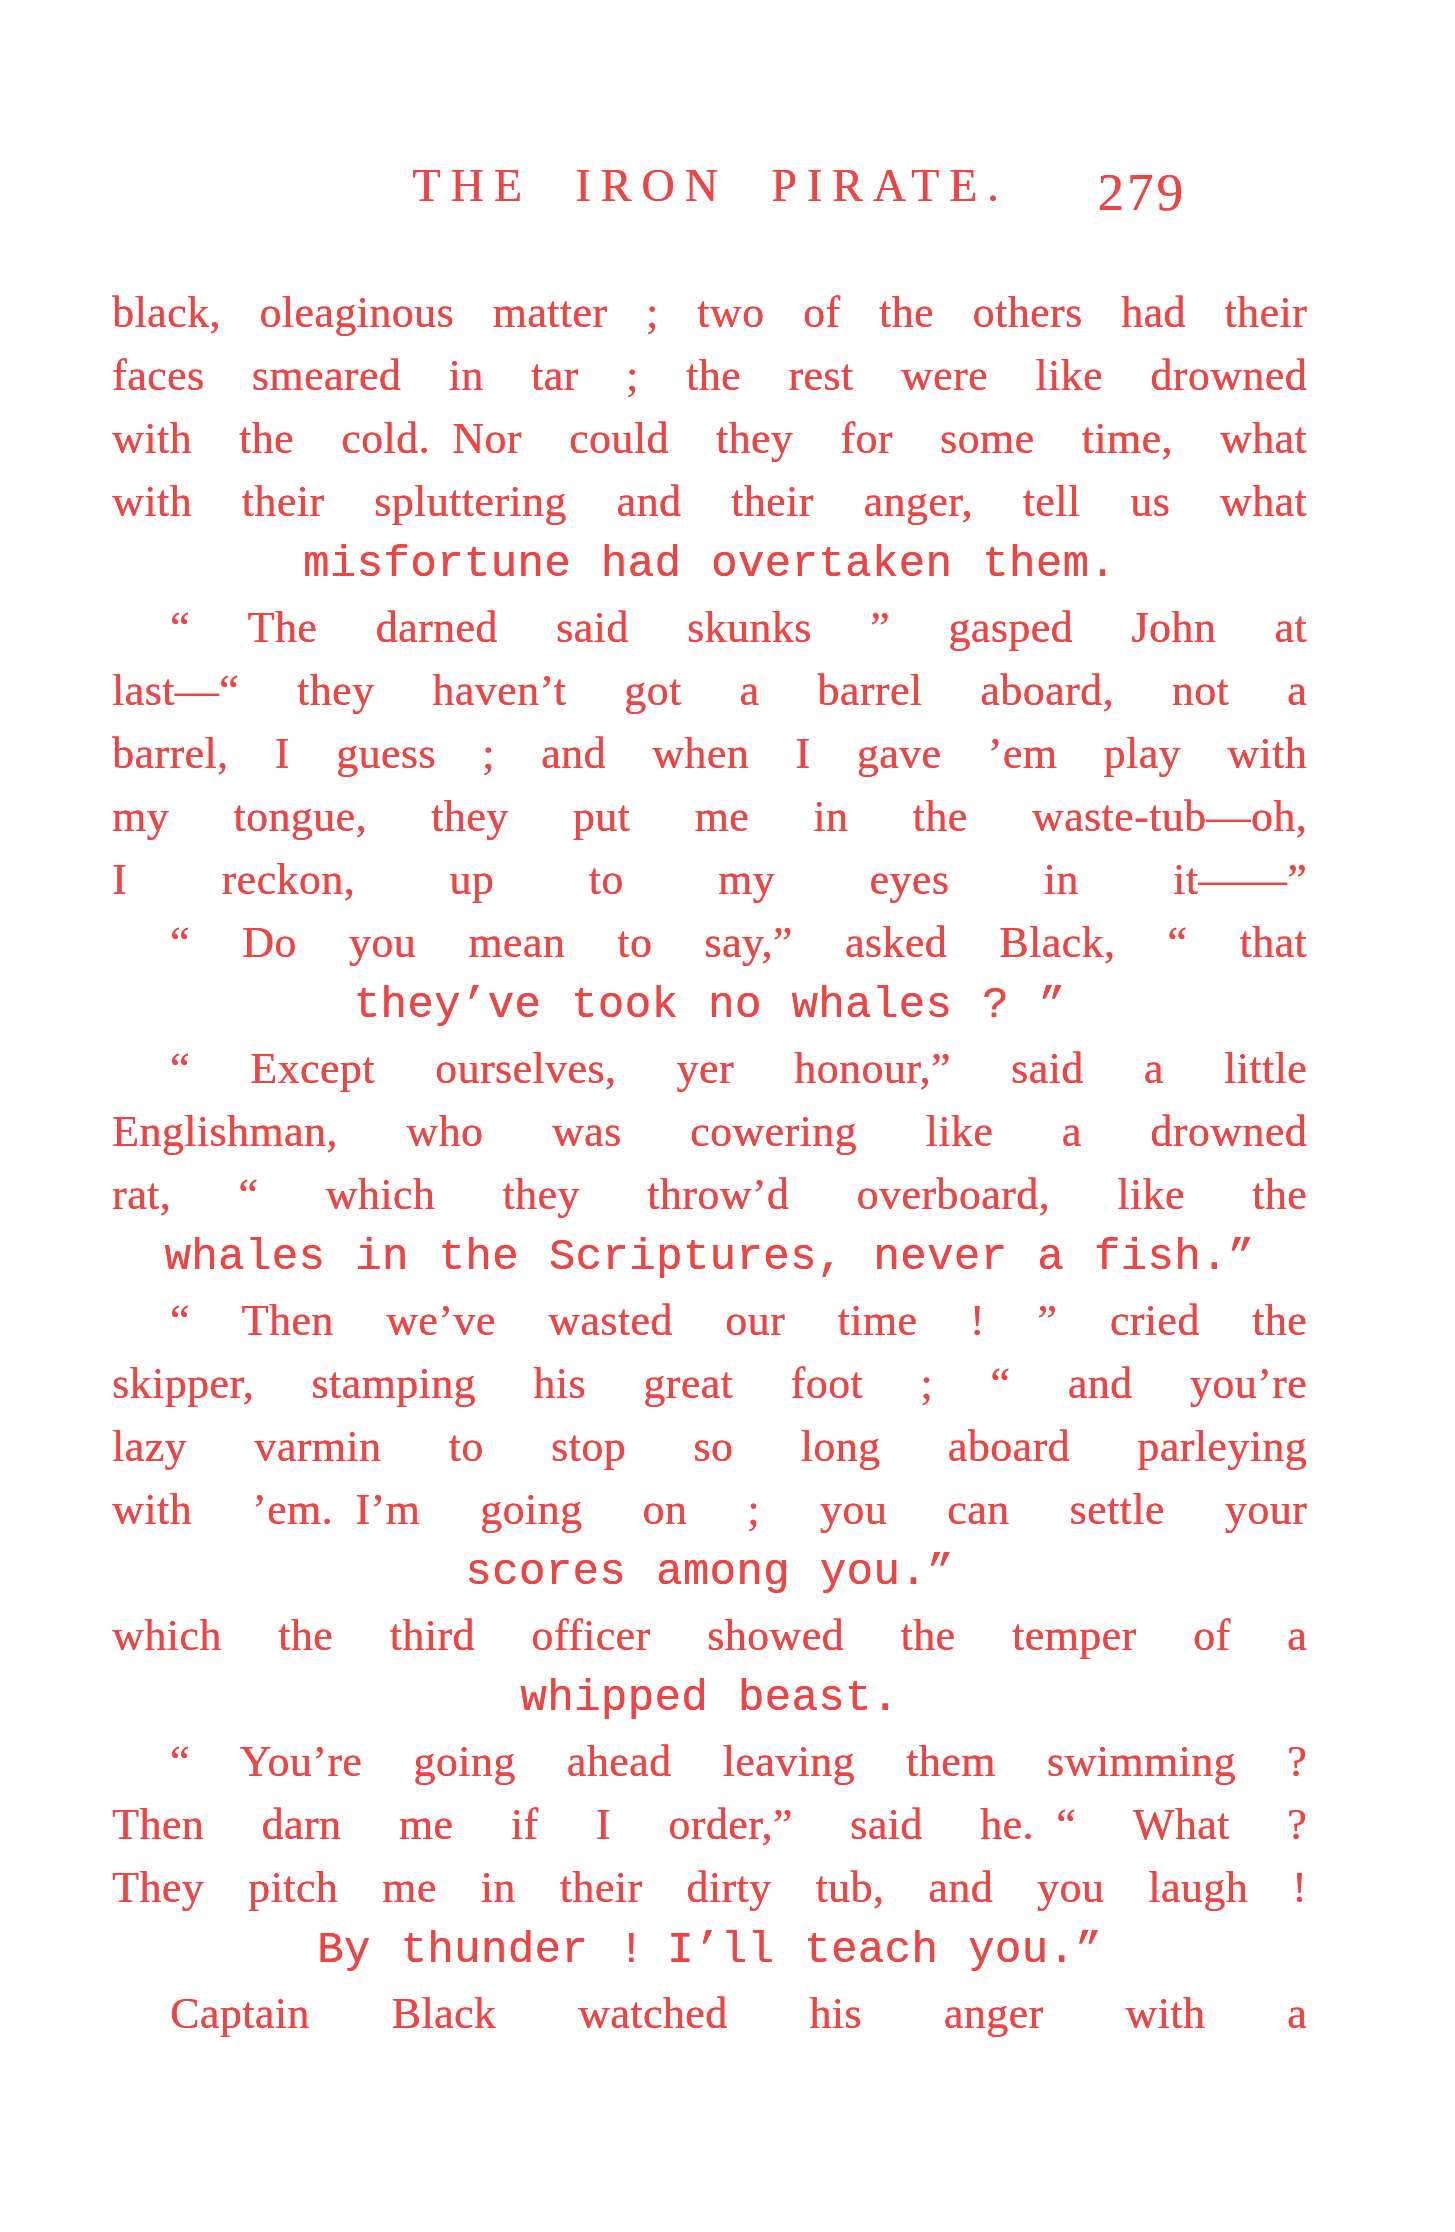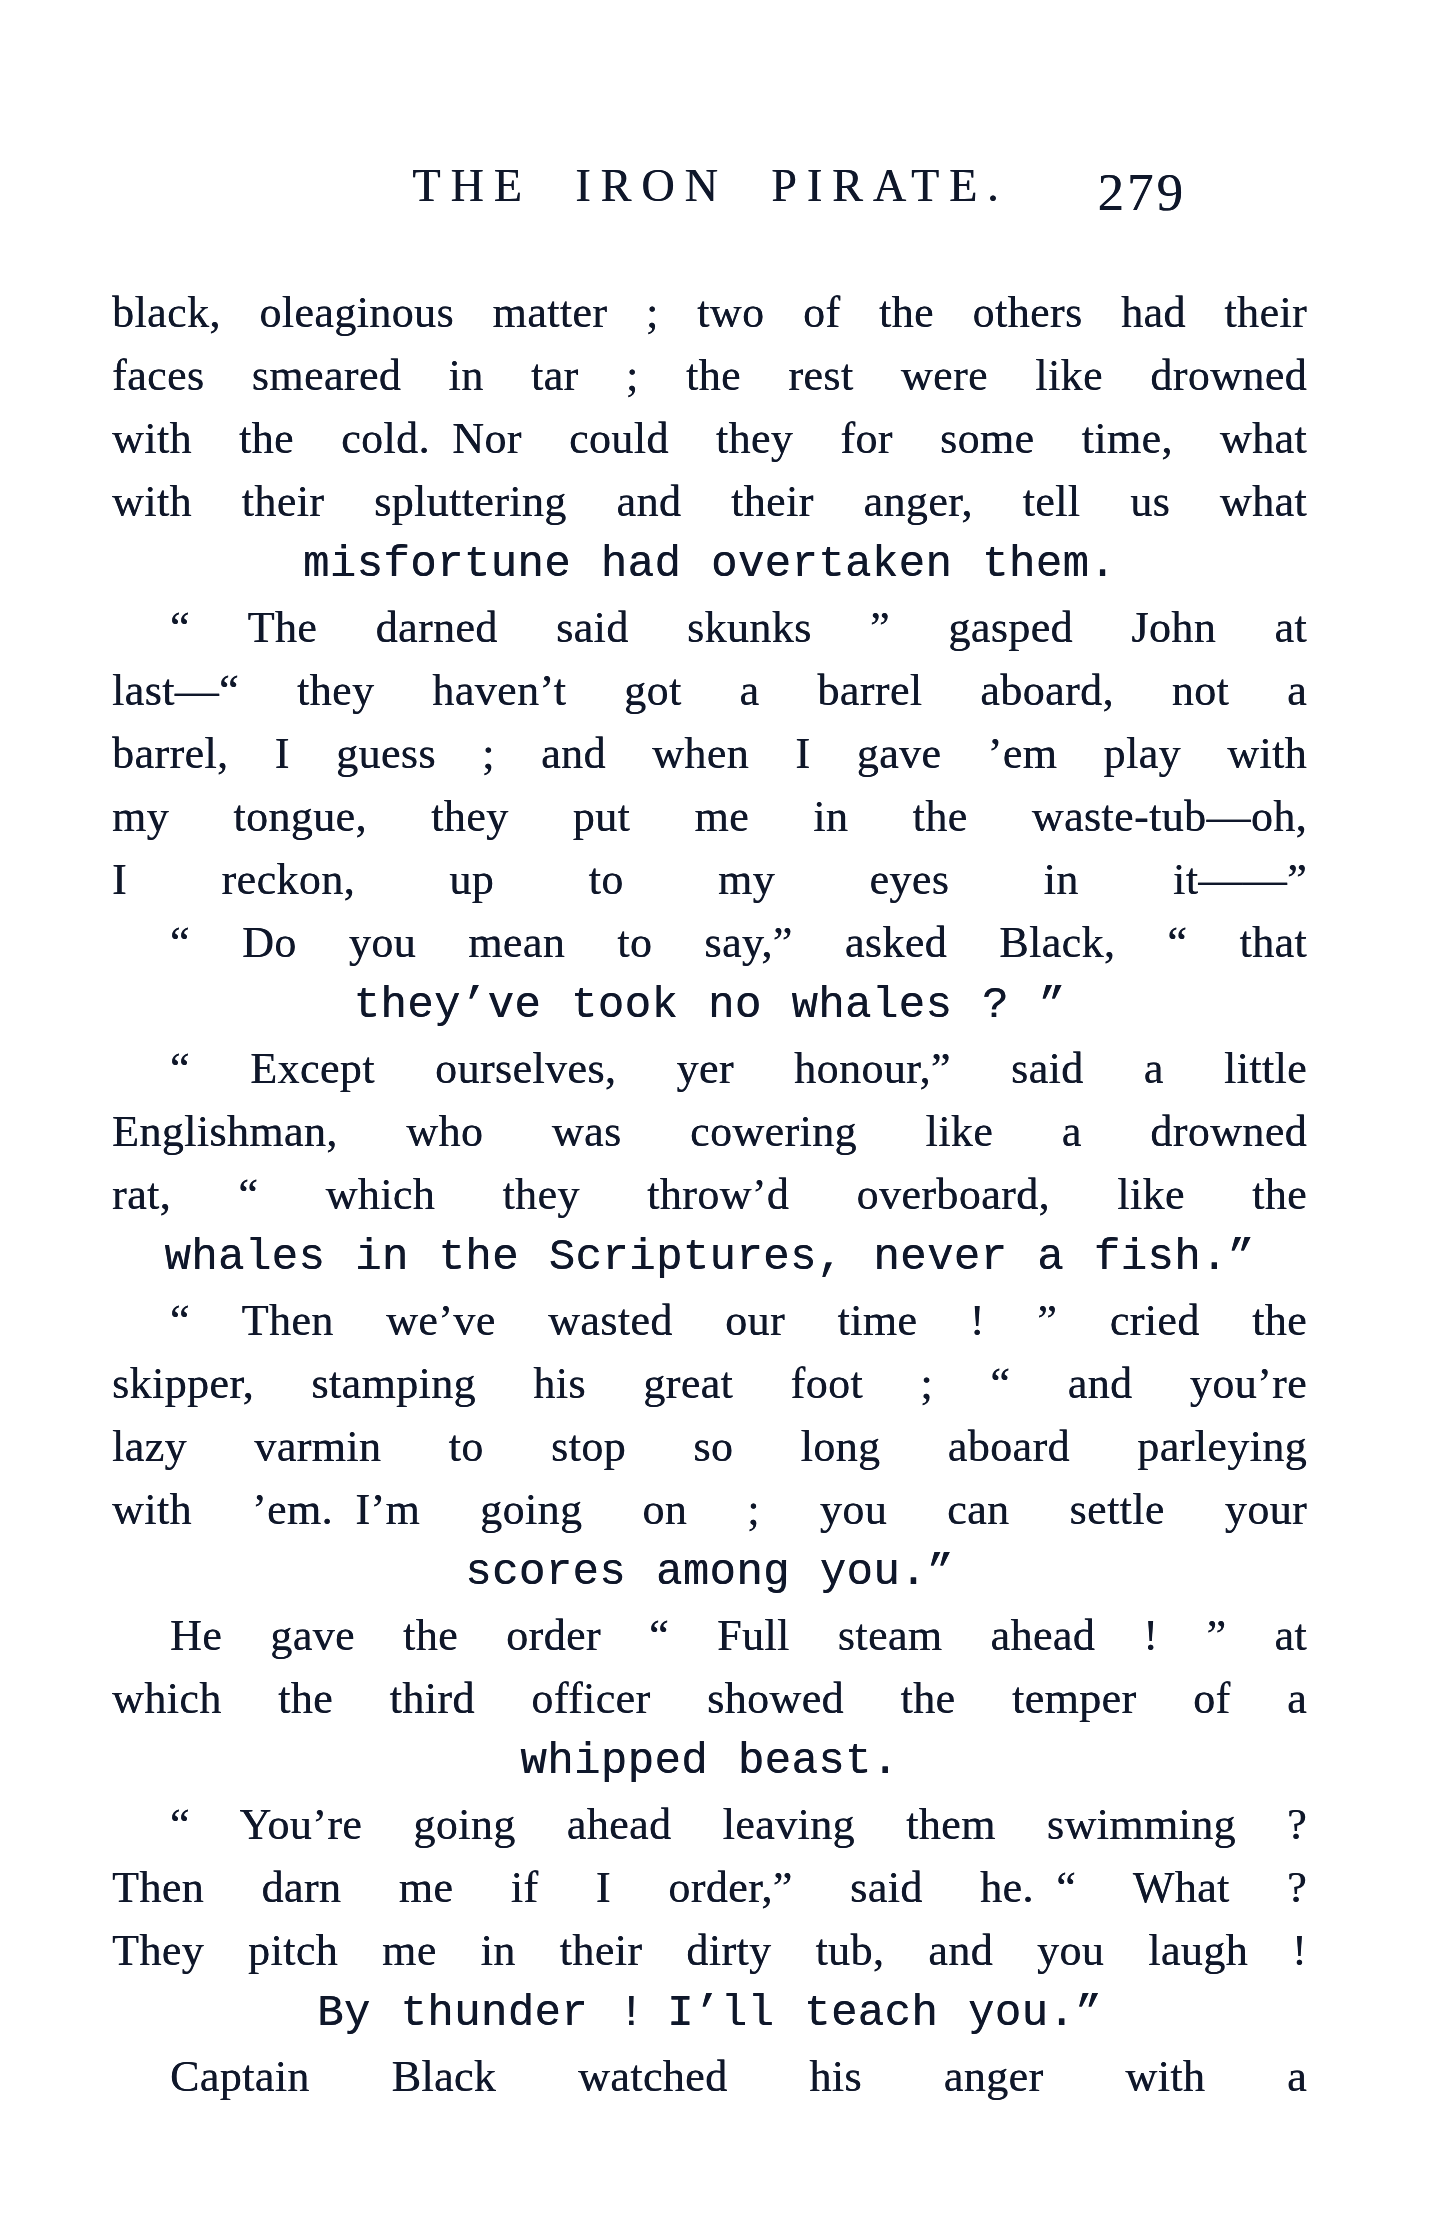--- a/index.html
+++ b/index.html
@@ -7,21 +7,21 @@
     padding: 0;
     background: #e9e9e9;
   }
   .page {
     position: relative;
     width: 1455px;
     height: 2232px;
     margin: 0 auto;
     background: #ffffff;
     font-family: "Liberation Serif", "DejaVu Serif", serif;
-    color: #0f172a;
+    color: #ef4444;
     overflow: hidden;
   }
   .running-header {
     position: absolute;
     top: 160px;
     left: 113px;
     width: 1195px;
     height: 60px;
   }
   .running-title {
@@ -100,21 +100,20 @@
       <div class="line lastline">they’ve took no whales ? ”</div>
       <div class="line j indent">“ Except ourselves, yer honour,” said a little</div>
       <div class="line j">Englishman, who was cowering like a drowned</div>
       <div class="line j">rat, “ which they throw’d overboard, like the</div>
       <div class="line lastline">whales in the Scriptures, never a fish.”</div>
       <div class="line j indent">“ Then we’ve wasted our time ! ” cried the</div>
       <div class="line j">skipper, stamping his great foot ; “ and you’re</div>
       <div class="line j">lazy varmin to stop so long aboard parleying</div>
       <div class="line j">with ’em. I’m going on ; you can settle your</div>
       <div class="line lastline">scores among you.”</div>
-      <div class="line j indent">He gave the order “ Full steam ahead ! ” at</div>
       <div class="line j">which the third officer showed the temper of a</div>
       <div class="line lastline">whipped beast.</div>
       <div class="line j indent">“ You’re going ahead leaving them swimming ?</div>
       <div class="line j">Then darn me if I order,” said he. “ What ?</div>
       <div class="line j">They pitch me in their dirty tub, and you laugh !</div>
       <div class="line lastline">By thunder ! I’ll teach you.”</div>
       <div class="line j indent">Captain Black watched his anger with a</div>
     </div>
 </div>
 

